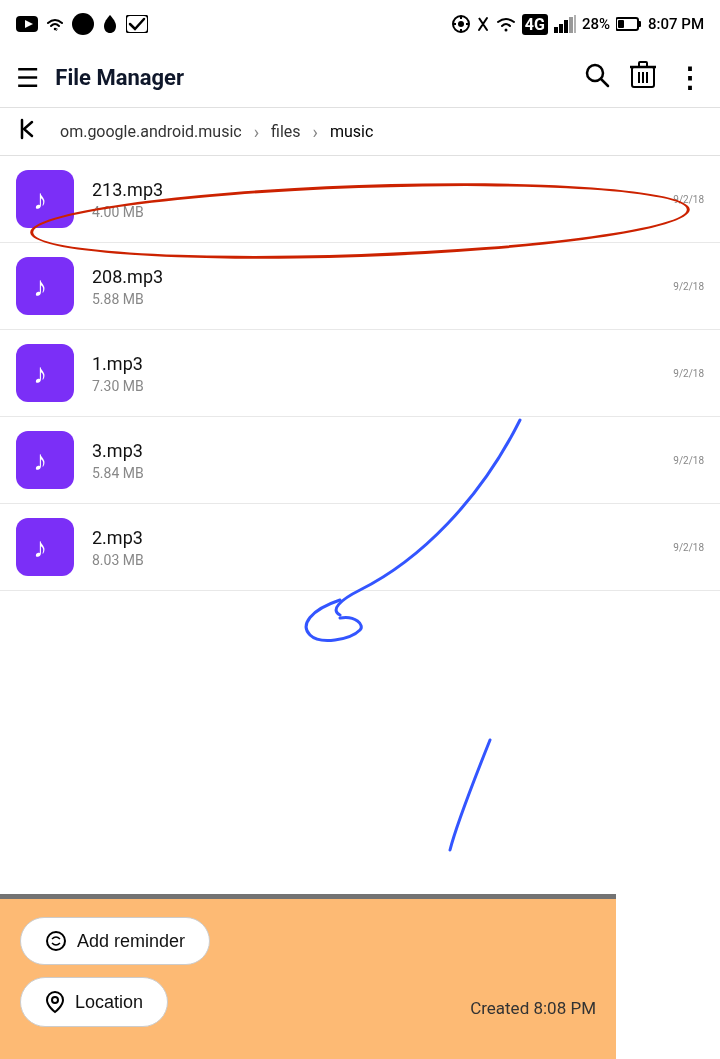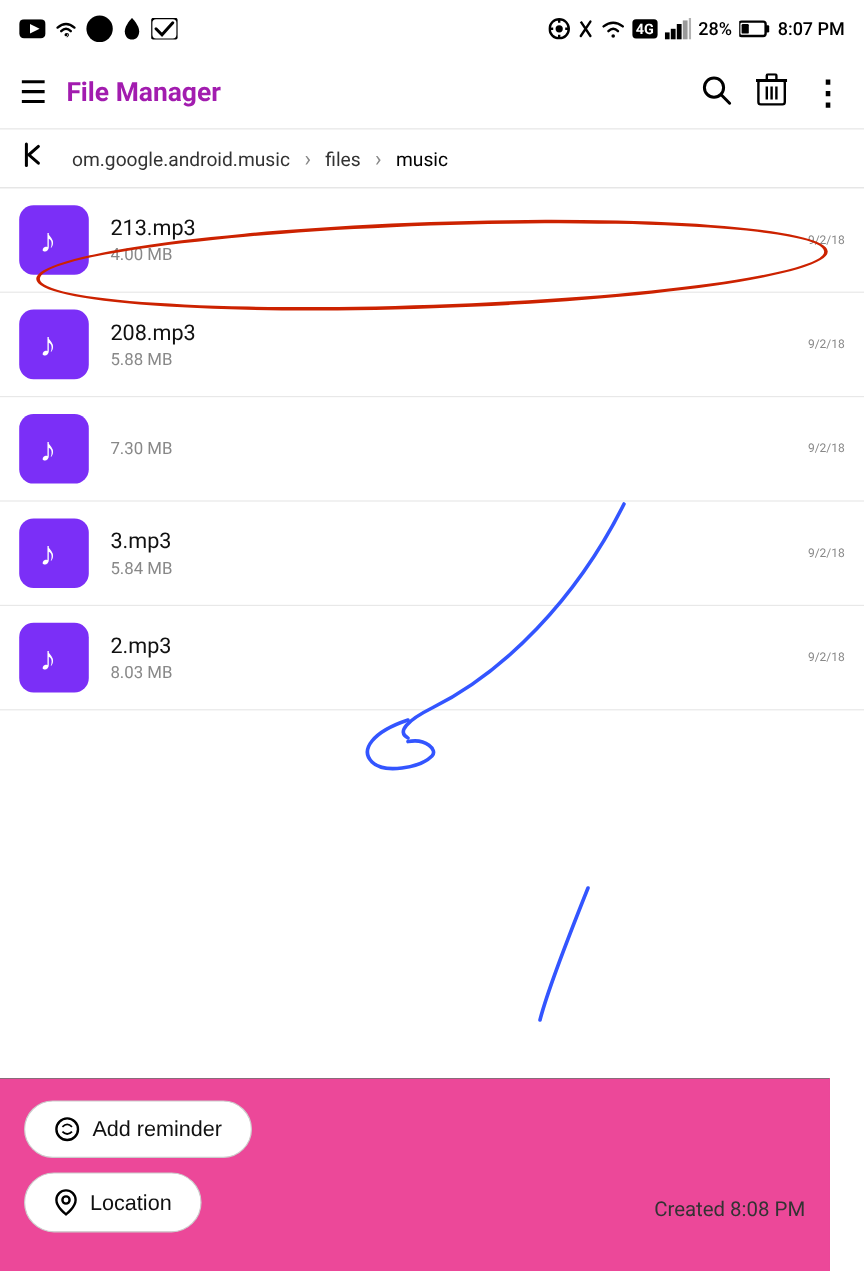--- a/index.html
+++ b/index.html
@@ -46,21 +46,21 @@
     }
     .toolbar-menu {
       font-size: 26px;
       margin-right: 16px;
       cursor: pointer;
     }
     .toolbar-title {
       flex: 1;
       font-size: 22px;
       font-weight: bold;
-      color: #a21caf;
+      color: #0f172a;
     }
     .toolbar-actions {
       display: flex;
       align-items: center;
       gap: 20px;
     }
     .toolbar-action-icon {
       font-size: 24px;
       cursor: pointer;
     }
@@ -160,24 +160,24 @@
       height: 1059px;
       pointer-events: none;
       z-index: 5;
     }
 
     
     .bottom-panel {
       position: fixed;
       bottom: 0;
       left: 0;
-      width: 691px;
-      background: #ec4899;
+      width: 616px;
+      background: #fdba74;
       padding: 18px 20px 20px;
-      border-top: 1px solid #737373;
+      border-top: 5px solid #737373;
     }
     .bottom-btn {
       display: inline-flex;
       align-items: center;
       gap: 10px;
       background: #fff;
       border: 1px solid #ccc;
       border-radius: 28px;
       padding: 12px 24px;
       font-size: 18px;
@@ -239,21 +239,21 @@
     <svg width="14" height="22" viewBox="0 0 14 22">
       <polyline points="3,5 11,17 7,11 11,5 3,17 7,11" stroke="#000" stroke-width="2" fill="none" stroke-linejoin="round"></polyline>
     </svg>
 
     <svg width="20" height="16" viewBox="0 0 20 16">
       <path d="M10 14 L10 14" stroke="#000" stroke-width="3" stroke-linecap="round"></path>
       <path d="M6 10 Q10 6 14 10" stroke="#000" stroke-width="2" fill="none" stroke-linecap="round"></path>
       <path d="M2 6 Q10 0 18 6" stroke="#000" stroke-width="2" fill="none" stroke-linecap="round"></path>
     </svg>
 
-    <span style="font-size:12px;font-weight:bold;background:#000;color:#fff;padding:1px 3px;border-radius:3px;">4G</span>
+    <span style="font-size:16px;font-weight:bold;background:#000;color:#fff;padding:1px 3px;border-radius:3px;">4G</span>
 
     <svg width="22" height="18" viewBox="0 0 22 18">
       <rect x="0" y="12" width="4" height="6" fill="#000"></rect>
       <rect x="5" y="9" width="4" height="9" fill="#000"></rect>
       <rect x="10" y="5" width="4" height="13" fill="#000"></rect>
       <rect x="15" y="2" width="4" height="16" fill="#000" opacity="0.4"></rect>
       <rect x="20" y="0" width="2" height="18" fill="#000" opacity="0.3"></rect>
     </svg>
     <span>28%</span>
 
@@ -334,20 +334,21 @@
     <div class="file-date">9/2/18</div>
   </div>
 
   <div class="file-item">
     <div class="file-icon">
       <svg width="32" height="32" viewBox="0 0 32 32">
         <text x="4" y="26" font-size="28" fill="#fff">♪</text>
       </svg>
     </div>
     <div class="file-info">
+      <div class="file-name">1.mp3</div>
       <div class="file-size">7.30 MB</div>
     </div>
     <div class="file-date">9/2/18</div>
   </div>
 
   <div class="file-item">
     <div class="file-icon">
       <svg width="32" height="32" viewBox="0 0 32 32">
         <text x="4" y="26" font-size="28" fill="#fff">♪</text>
       </svg>

